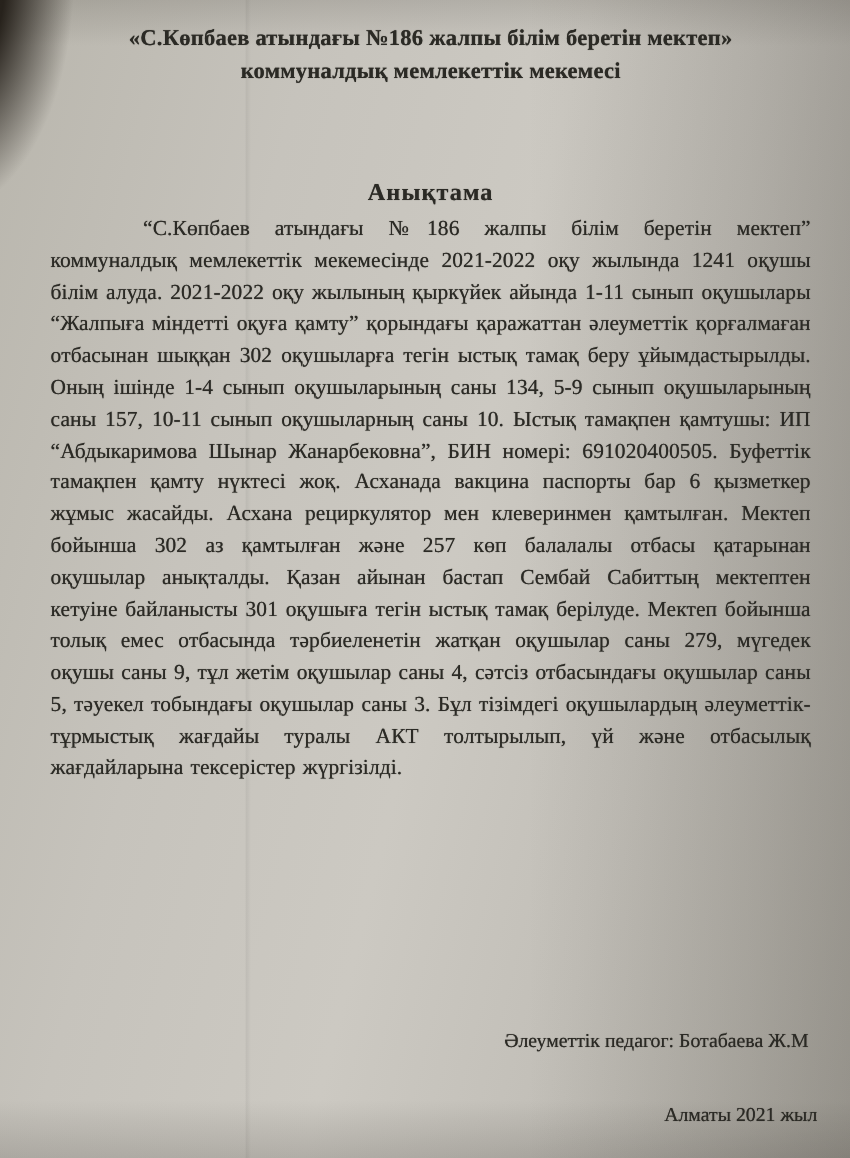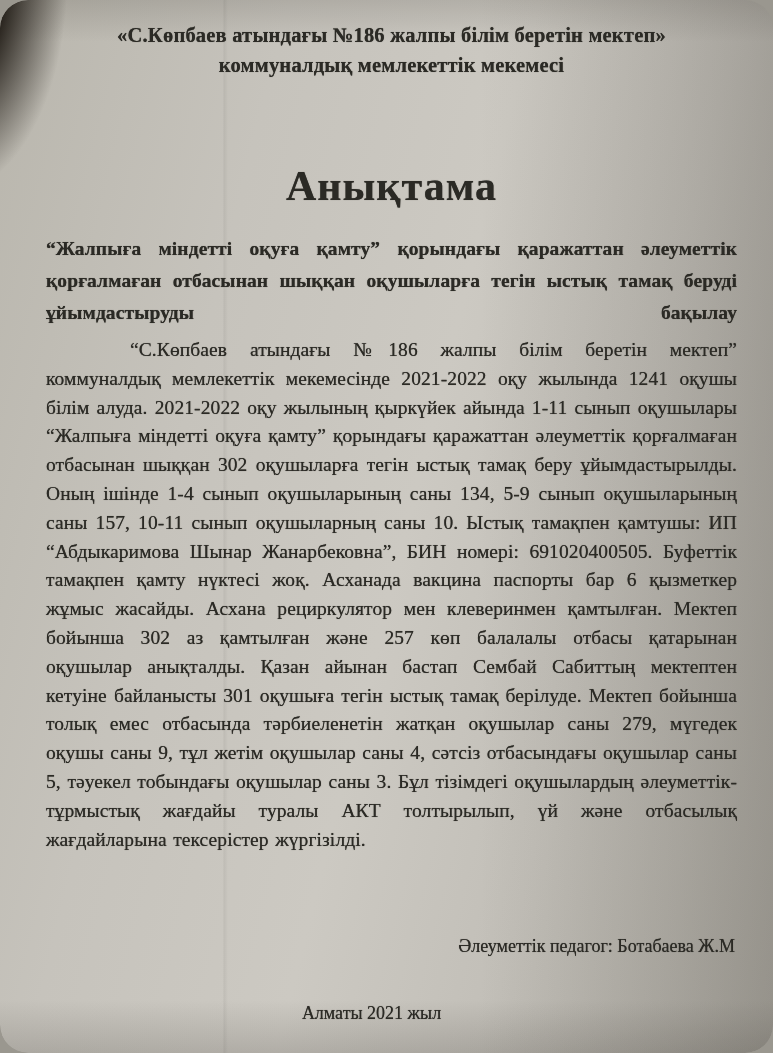--- a/index.html
+++ b/index.html
@@ -2,21 +2,21 @@
 <html lang="kk" style="--paper: #c6c3bc; --paper_dark: #aeaba3; --paper_light: #ccc9c2; --ink: #2b2a25;"><head>
 <meta charset="utf-8">
 <title>Анықтама</title>
 <style>
   :root{
     --paper:#c6c3bc;
     --paper_dark:#aeaba3;
     --paper_light:#ccc9c2;
     --ink:#2b2a25;
   }
-  *{margin:0;padding:0;box-sizing:border-box;border-radius:28px;}
+  *{margin:0;padding:0;box-sizing:border-box;}
   html,body{width:773px;height:1053px;overflow:hidden;}
   body{
     font-family:"Liberation Serif","DejaVu Serif",serif;
     background:#9a978f;
   }
   
   .photo-page{
     position:relative;
     width:773px;height:1053px;
     color:var(--ink);
@@ -44,21 +44,21 @@
     text-align:center;
     font-weight:bold;
     font-size:20.5px;
     line-height:30px;
     padding:0 20px;
     letter-spacing:0.2px;
   }
   .doc-title{
     text-align:center;
     font-weight:bold;
-    font-size:42px;
+    font-size:22px;
     letter-spacing:1px;
     margin-top:82px;
   }
   .doc-subtitle{
     margin-top:23px;
     font-weight:bold;
     font-size:19.5px;
     line-height:32px;
     text-align:justify;
     text-align-last:justify;
@@ -78,35 +78,34 @@
     right:38px;
     top:936px;
     font-size:18px;
     white-space:nowrap;
     text-align:right;
   }
   .place-year-footer{
     position:absolute;
     left:0;right:30px;
     top:1003px;
-    text-align:center;
+    text-align:right;
     font-size:18px;
   }
 </style>
 </head>
 <body>
 
 <div class="photo-page">
   <div class="sheet-content">
 
     <div class="org-header">«С.Көпбаев атындағы №186 жалпы білім беретін мектеп» коммуналдық мемлекеттік мекемесі</div>
 
     <div class="doc-title">Анықтама</div>
 
-    <div class="doc-subtitle">“Жалпыға міндетті оқуға қамту” қорындағы қаражаттан әлеуметтік  қорғалмаған отбасынан шыққан оқушыларға тегін ыстық тамақ беруді ұйымдастыруды бақылау</div>
 
     <div class="doc-body">“С.Көпбаев атындағы №186 жалпы білім беретін мектеп” коммуналдық мемлекеттік мекемесінде 2021-2022 оқу жылында 1241 оқушы білім алуда. 2021-2022 оқу жылының қыркүйек айында 1-11 сынып оқушылары “Жалпыға міндетті оқуға қамту” қорындағы қаражаттан әлеуметтік  қорғалмаған отбасынан шыққан 302 оқушыларға тегін ыстық тамақ беру ұйымдастырылды. Оның ішінде 1-4 сынып оқушыларының саны 134, 5-9 сынып оқушыларының саны 157, 10-11 сынып оқушыларның саны 10. Ыстық тамақпен қамтушы: ИП “Абдыкаримова Шынар Жанарбековна”, БИН номері: 691020400505. Буфеттік тамақпен қамту нүктесі жоқ. Асханада вакцина паспорты бар 6 қызметкер жұмыс жасайды. Асхана рециркулятор мен клеверинмен қамтылған.  Мектеп бойынша 302 аз қамтылған және 257 көп балалалы отбасы қатарынан оқушылар анықталды. Қазан айынан бастап Сембай Сабиттың мектептен кетуіне байланысты 301 оқушыға тегін ыстық тамақ берілуде. Мектеп бойынша толық емес отбасында тәрбиеленетін жатқан оқушылар саны 279, мүгедек оқушы саны 9, тұл жетім оқушылар саны 4, сәтсіз отбасындағы оқушылар саны 5, тәуекел тобындағы оқушылар саны 3. Бұл тізімдегі оқушылардың әлеуметтік-тұрмыстық жағдайы туралы АКТ толтырылып, үй және отбасылық жағдайларына тексерістер жүргізілді.</div>
 
     <div class="signature-line">Әлеуметтік педагог: Ботабаева Ж.М</div>
 
     <div class="place-year-footer">Алматы 2021 жыл</div>
 
   </div>
 </div>
 

